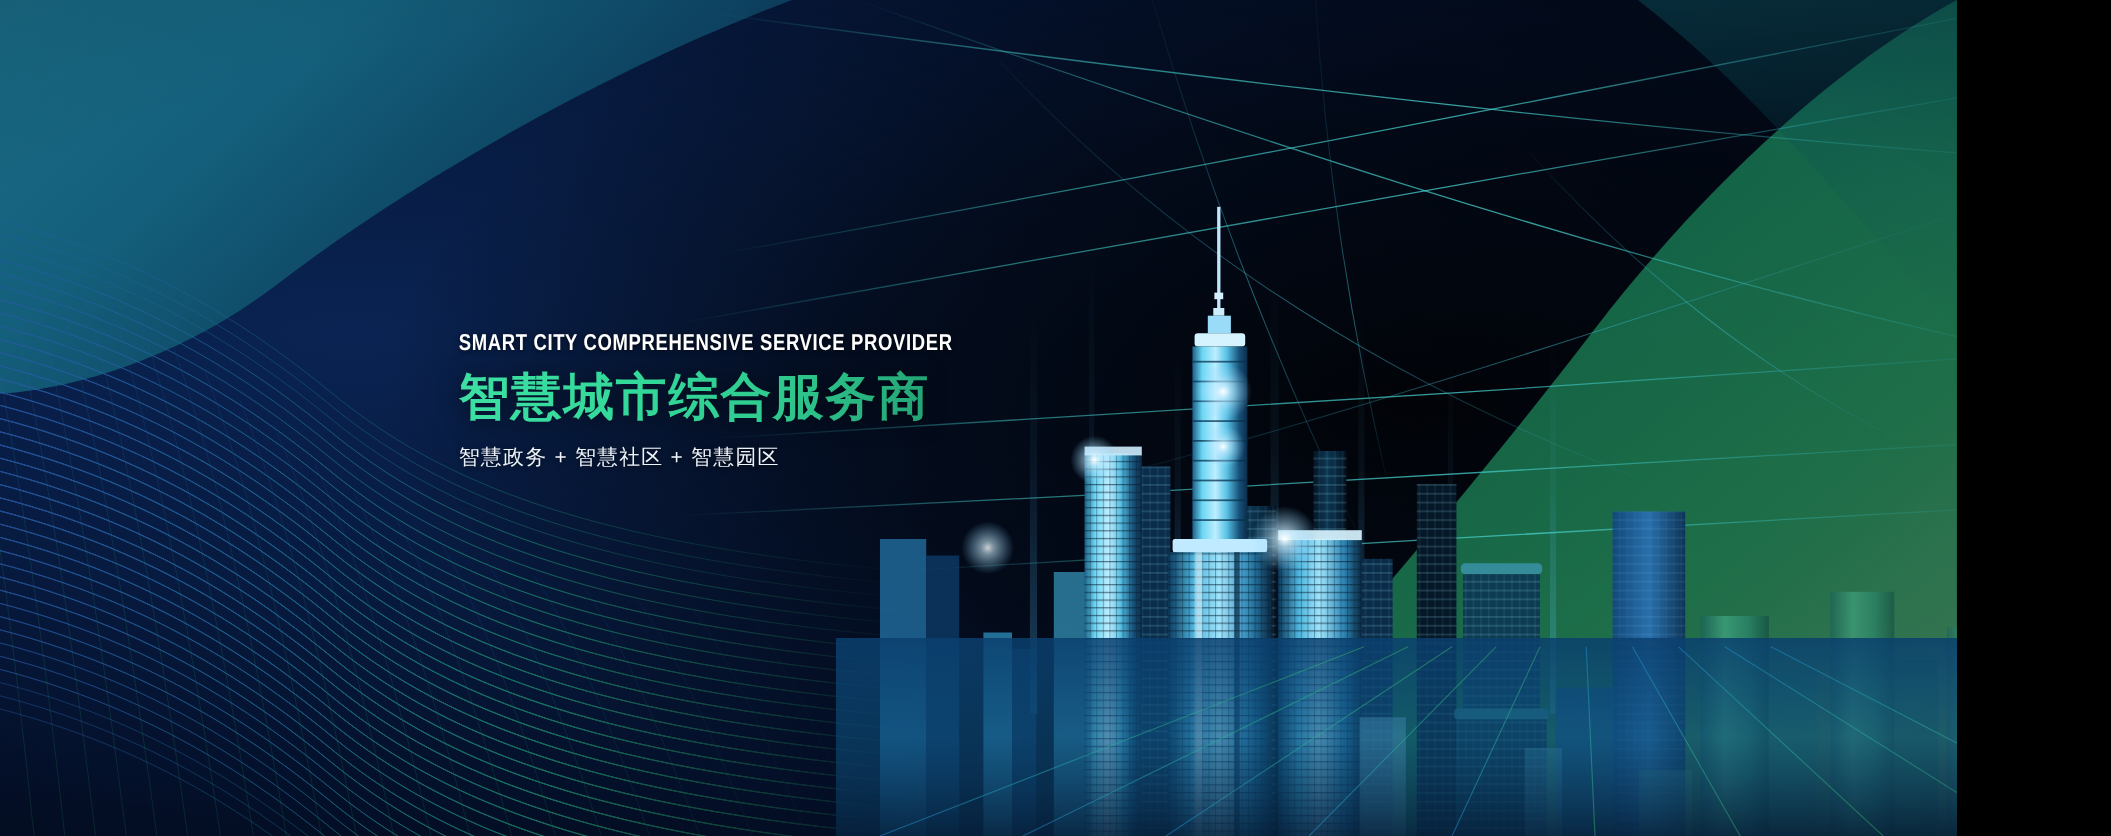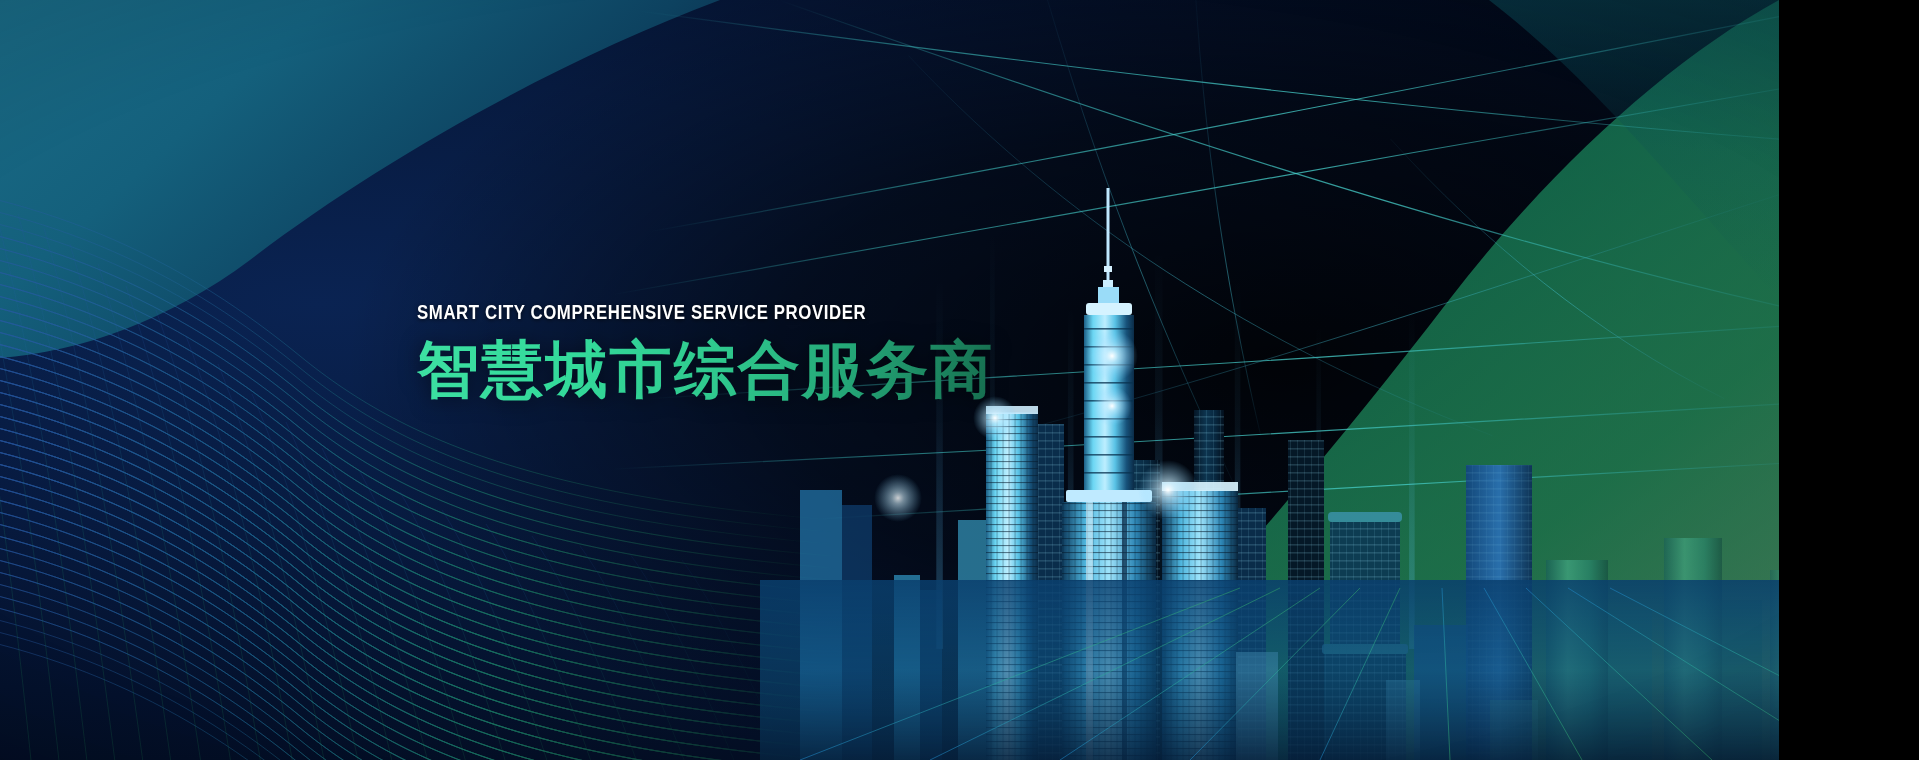--- a/index.html
+++ b/index.html
@@ -64,21 +64,21 @@
     letter-spacing:.035em;
     color:#ffffff;
     transform:scaleX(.80);
     transform-origin:left center;
     white-space:nowrap;
     text-shadow:0 1px 5px rgba(0,0,0,.7);
     line-height:1.1;
   }
   .headline {
     margin-top:12px;
-    font-size:62px;
+    font-size:46px;
     font-weight:700;
     letter-spacing:.035em;
     white-space:nowrap;
     line-height:1.12;
     background:linear-gradient(100deg,#3de0a2 0%,#33d99a 28%,#2fc98e 52%,#24a777 74%,#1a7f5b 92%,#166b4d 100%);
     -webkit-background-clip:text;
     background-clip:text;
     color:transparent;
     -webkit-text-fill-color:transparent;
     filter:drop-shadow(0 2px 10px rgba(0,0,0,.55));
@@ -456,15 +456,16 @@
       <path d="M520,8 L170,180"></path>
       <path d="M480,8 L40,180"></path>
     </g>
   </svg>
 
   <div class="bg-vignette"></div>
 
   <div class="text-block">
     <div class="eyebrow">SMART CITY COMPREHENSIVE SERVICE PROVIDER</div>
     <div class="headline">智慧城市综合服务商</div>
+    <div class="subline">智慧政务 + 智慧社区 + 智慧园区</div>
   </div>
 
 </div>
 
 </body></html>

